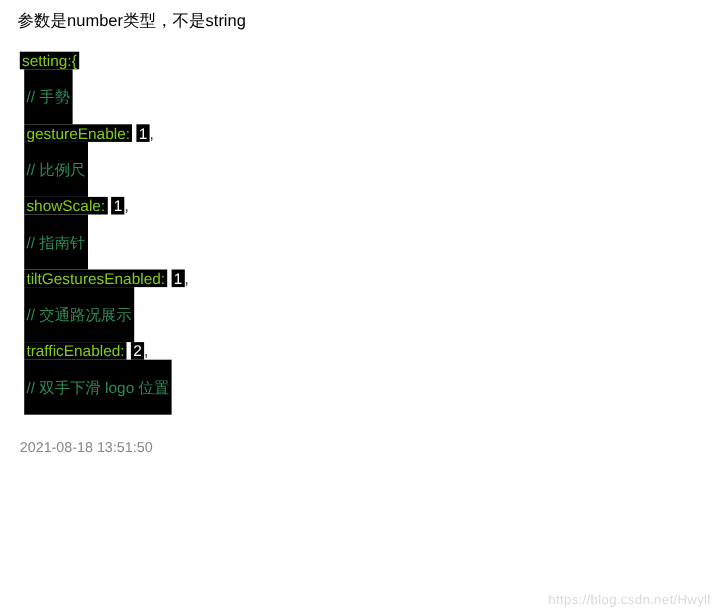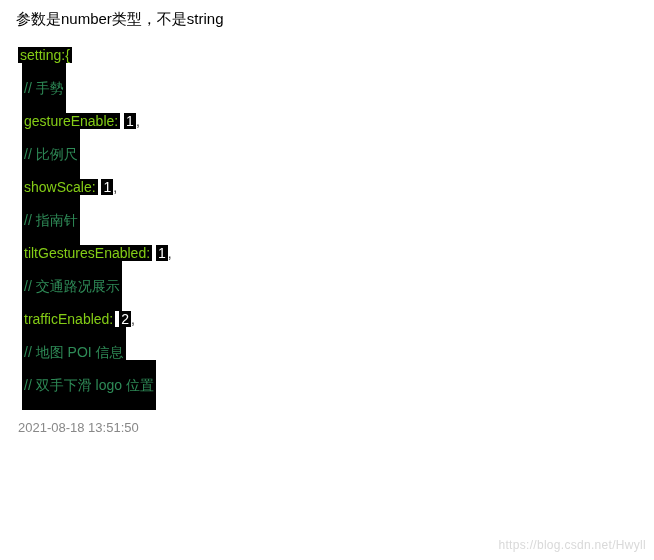--- a/index.html
+++ b/index.html
@@ -45,21 +45,21 @@
       background: #000000;
       color: #ffffff;
       padding: 0 2px;
     }
     .plain {
       color: #333;
     }
     .timestamp {
       color: #888;
       font-size: 13px;
-      margin-top: 24px;
+      margin-top: 36px;
       padding-left: 2px;
     }
     .watermark {
       position: absolute;
       bottom: 8px;
       right: 8px;
       color: #d9d9d9;
       font-size: 12px;
       letter-spacing: 0.3px;
       font-family: Arial, sans-serif;
@@ -98,23 +98,20 @@
       <span class="plain"> </span><span class="hl-val">1</span><span class="plain">,</span>
     </div>
     <div class="line line-indent">
       <span class="hl-comment">// 交通路况展示</span>
     </div>
     <div class="line line-indent">
       <span class="hl-key">trafficEnabled:</span>
       <span class="plain"> </span><span class="hl-val">2</span><span class="plain">,</span>
     </div>
     <div class="line line-indent">
-      <span class="hl-comment">// 地图 POI 信息</span>
-    </div>
-    <div class="line line-indent">
       <span class="hl-comment">// 双手下滑 logo 位置</span>
     </div>
   </div>
 
   <div class="timestamp">2021-08-18 13:51:50</div>
 </div>
 
 <div class="watermark">https://blog.csdn.net/Hwyll</div>
 
 </body></html>

